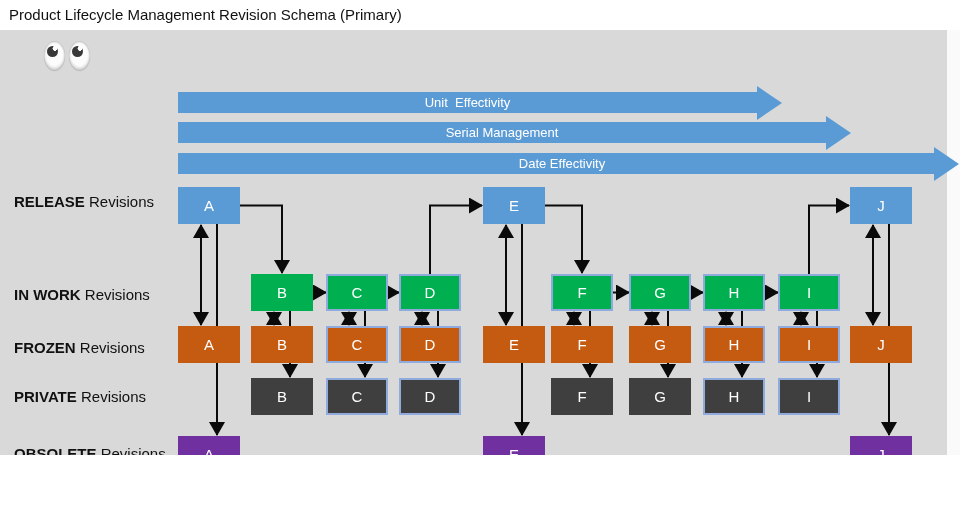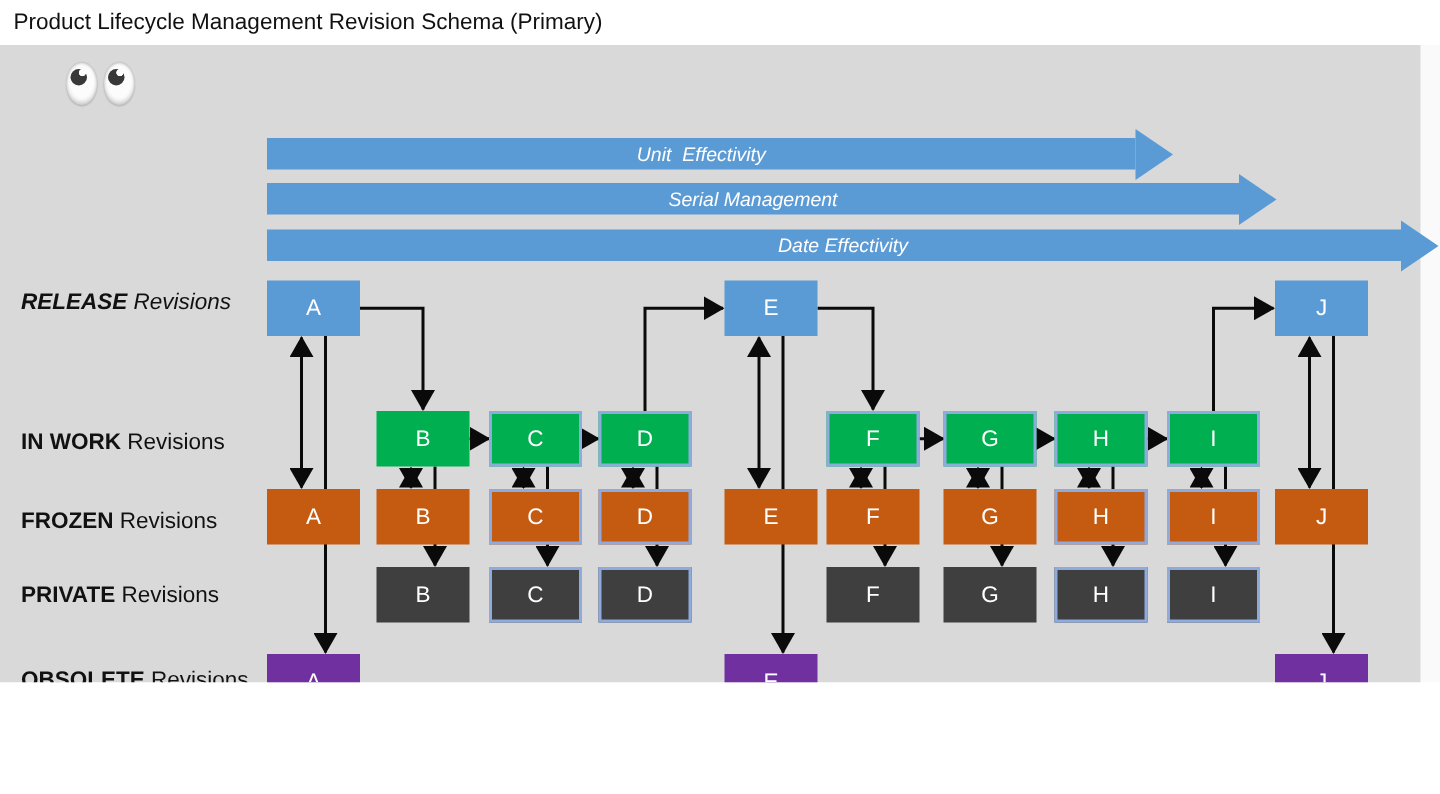--- a/index.html
+++ b/index.html
@@ -15,21 +15,21 @@
   .eyes{position:absolute;left:44px;top:41px;display:flex;gap:4px;}
   .eye{width:21px;height:29px;background:#fcfcfc;border-radius:50%;position:relative;
        box-shadow:inset 0 -2px 3px rgba(0,0,0,.18), inset 0 1px 2px rgba(0,0,0,.25), 0 1px 1px rgba(0,0,0,.15);}
   .eye::after{content:"";position:absolute;left:3px;top:5px;width:11px;height:11px;border-radius:50%;
        background:radial-gradient(circle at 72% 22%, #fcfcfc 0 2.2px, #383838 2.6px);}
 
   .note{position:absolute;left:105px;top:48px;font-size:14px;color:#111;}
 
   
   .eff{position:absolute;left:178px;height:21px;background:#5b9bd5;color:#fff;font-size:13px;
-       display:flex;align-items:center;justify-content:center;white-space:pre;font-style:italic;}
+       display:flex;align-items:center;justify-content:center;white-space:pre;}
   .eff::after{content:"";position:absolute;left:100%;top:50%;transform:translateY(-50%);
        border-top:17px solid transparent;border-bottom:17px solid transparent;border-left:25px solid #5b9bd5;}
   .eff-unit{top:92px;width:579px;}
   .eff-serial{top:122px;width:648px;}
   .eff-date{top:153px;width:744px;padding-left:12px;}
 
   .row-label{position:absolute;left:14px;font-size:15px;color:#111;white-space:nowrap;}
   .row-label b{font-weight:700;}
 
   .rev-box{position:absolute;width:62px;height:37px;color:#fff;font-size:15px;
@@ -96,21 +96,21 @@
         <path d="M 522 224 V 435" fill="none" stroke="#0a0a0a" stroke-width="2" marker-end="url(#ah)"></path>
         <path d="M 590 311 V 377" fill="none" stroke="#0a0a0a" stroke-width="2" marker-end="url(#ah)"></path>
         <path d="M 668 311 V 377" fill="none" stroke="#0a0a0a" stroke-width="2" marker-end="url(#ah)"></path>
         <path d="M 742 311 V 377" fill="none" stroke="#0a0a0a" stroke-width="2" marker-end="url(#ah)"></path>
         <path d="M 817 311 V 377" fill="none" stroke="#0a0a0a" stroke-width="2" marker-end="url(#ah)"></path>
         <path d="M 889 224 V 435" fill="none" stroke="#0a0a0a" stroke-width="2" marker-end="url(#ah)"></path>
       </g>
   </svg>
 
   <div id="boxes-layer">
-      <div class="row-label" style="top: 193px; font-style: italic;"><b>RELEASE</b><span> Revisions</span></div>
+      <div class="row-label" style="top: 193px;"><b>RELEASE</b><span> Revisions</span></div>
       <div class="rev-box" style="left: 178px; top: 187px; background: rgb(91, 155, 213);">A</div>
       <div class="rev-box" style="left: 483px; top: 187px; background: rgb(91, 155, 213);">E</div>
       <div class="rev-box" style="left: 850px; top: 187px; background: rgb(91, 155, 213);">J</div>
       <div class="row-label" style="top: 286px;"><b>IN WORK</b><span> Revisions</span></div>
       <div class="rev-box" style="left: 251px; top: 274px; background: rgb(0, 176, 80);">B</div>
       <div class="rev-box bordered" style="left: 326px; top: 274px; background: rgb(0, 176, 80);">C</div>
       <div class="rev-box bordered" style="left: 399px; top: 274px; background: rgb(0, 176, 80);">D</div>
       <div class="rev-box bordered" style="left: 551px; top: 274px; background: rgb(0, 176, 80);">F</div>
       <div class="rev-box bordered" style="left: 629px; top: 274px; background: rgb(0, 176, 80);">G</div>
       <div class="rev-box bordered" style="left: 703px; top: 274px; background: rgb(0, 176, 80);">H</div>

